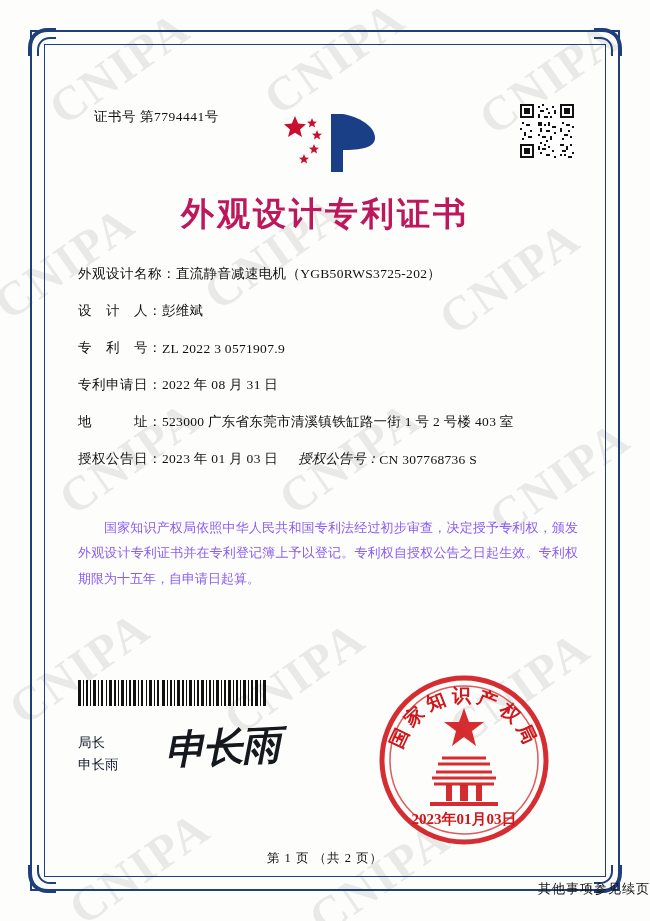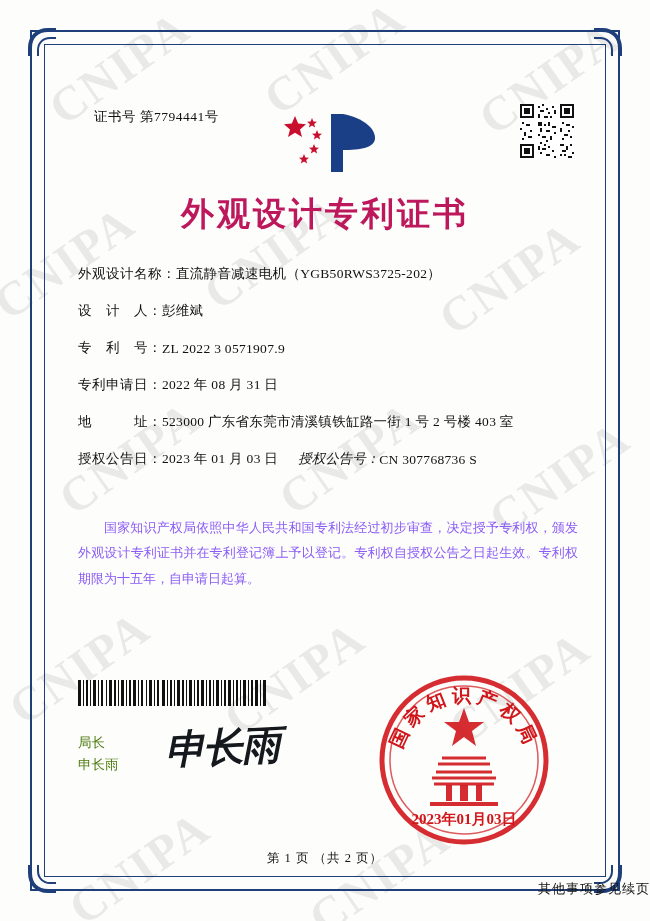--- a/index.html
+++ b/index.html
@@ -168,21 +168,21 @@
     height: 26px;
     width: 190px;
   }
 
   .signature-block {
     position: absolute;
     left: 18px;
     top: 672px;
     font-size: 13.5px;
     line-height: 1.6;
-    color: #4d7c0f;
+    color: #0f172a;
   }
 
   .sig-script {
     position: absolute;
     left: 105px;
     top: 660px;
     font-size: 40px;
     font-family: "DejaVu Serif", serif;
     font-style: italic;
     font-weight: bold;

